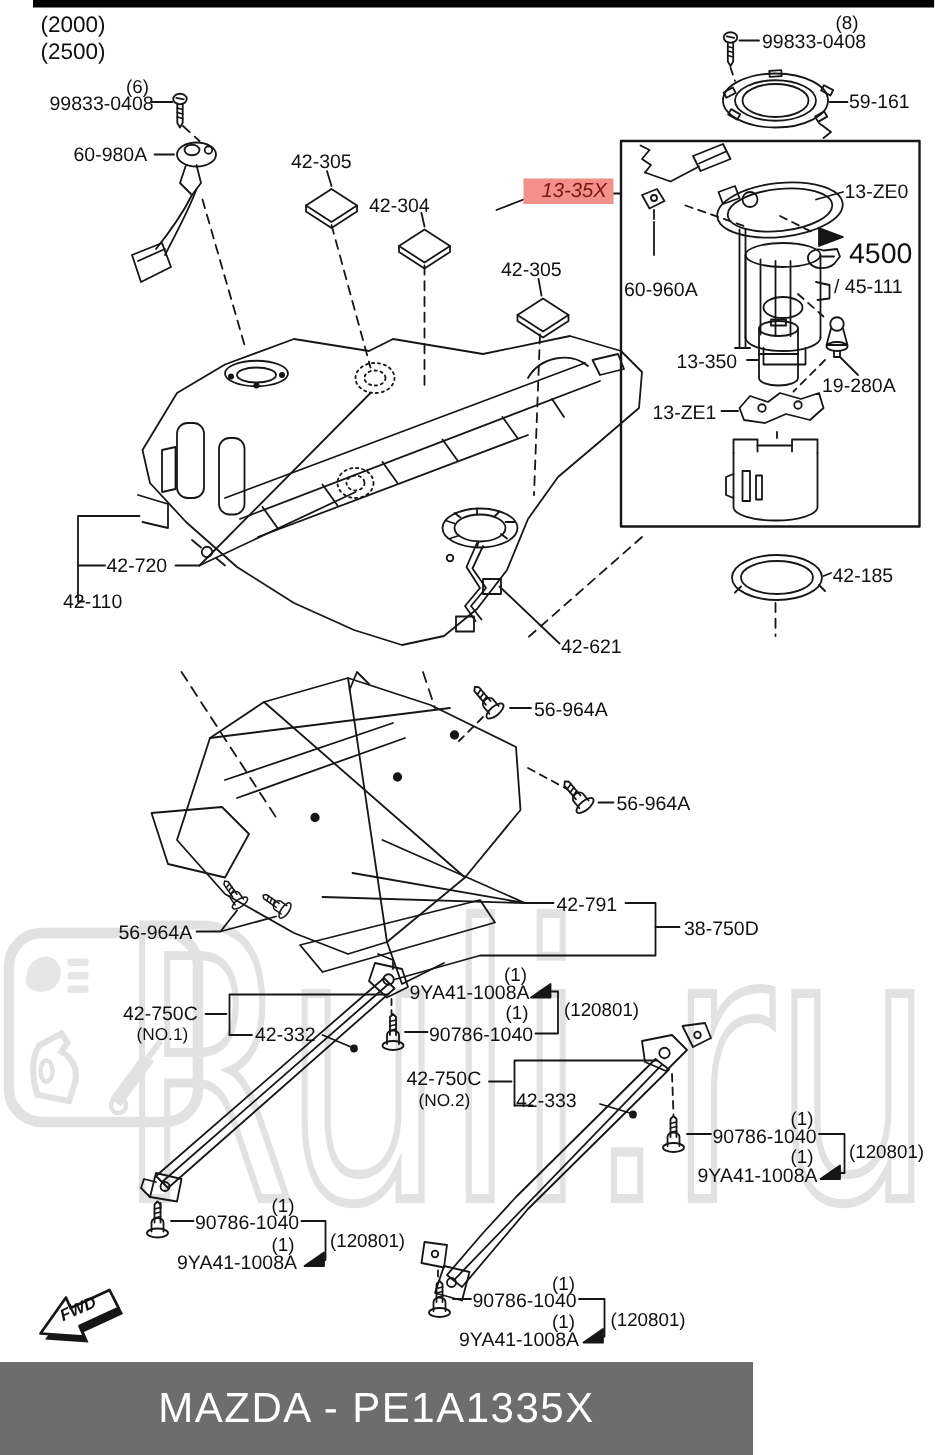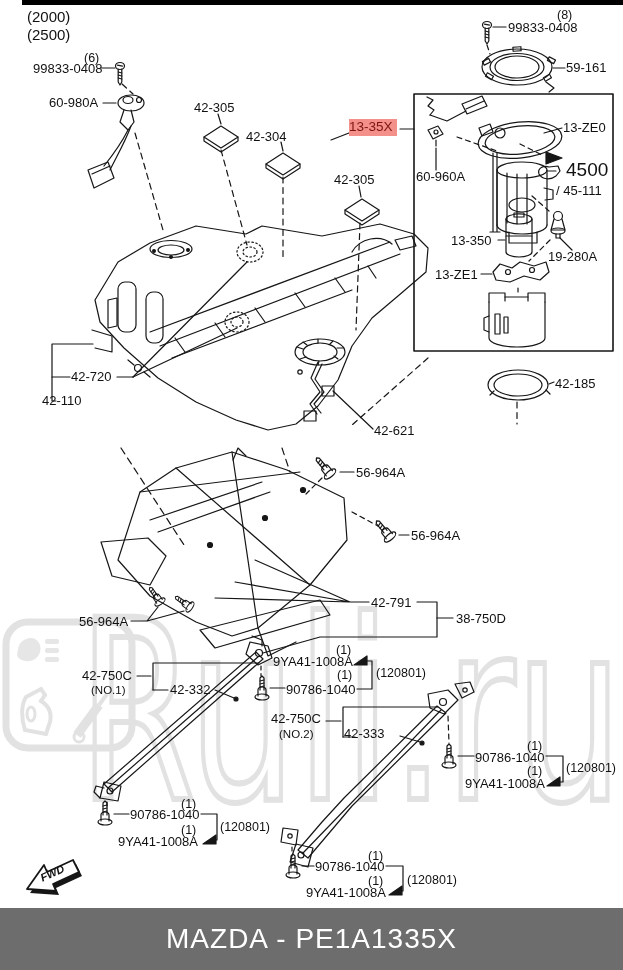--- a/index.html
+++ b/index.html
@@ -5,23 +5,23 @@
   html,body{margin:0;padding:0;background:#fff;}
   #page{position:relative;width:623px;height:970px;background:#fff;overflow:hidden;
         font-family:"Liberation Sans",sans-serif;}
   #art{position:absolute;left:0;top:0;}
   .lbl{position:absolute;font-size:13px;color:#111;line-height:1.05;white-space:nowrap;
        font-family:"Liberation Sans",sans-serif;}
   .sm{font-size:12.5px;}
   .tiny{font-size:11.5px;text-align:center;}
   .big{font-size:15px;}
   .b4500{font-size:19px;font-weight:normal;}
-  .hl{background:#f29089;color:#7c150e;padding:1px 4px 2px 0;font-size:13.5px;}
+  .hl{background:#f29089;color:#7c150e;padding:1px 4px 2px 12px;font-size:13.5px;font-style:italic;}
   #topbar{position:absolute;left:22px;top:0;width:601px;height:5px;background:#000;}
-  #footer{position:absolute;left:0;top:908px;width:623px;height:62px;background:#6d6d6d;
+  #footer{position:absolute;left:0;top:908px;width:502px;height:62px;background:#6d6d6d;
           display:flex;align-items:center;justify-content:center;gap:41px;}
   #footer span{color:#fff;font-size:28px;letter-spacing:1px;}
 </style>
 </head>
 <body>
 
 <div id="page">
 
 <svg id="art" width="623" height="970" viewBox="0 0 623 970">
 
@@ -340,21 +340,21 @@
 <div class="lbl" style="left:194px;top:101px">42-305</div>
 <div class="lbl" style="left:246px;top:130px">42-304</div>
 <div class="lbl" style="left:334px;top:173px">42-305</div>
 
 <div class="lbl sm" style="left:557px;top:9px">(8)</div>
 <div class="lbl" style="left:508px;top:21px">99833-0408</div>
 <div class="lbl" style="left:566px;top:61px">59-161</div>
 
 <div class="lbl hl" style="left:349px;top:119px">13-35X</div>
 <div class="lbl" style="left:563px;top:121px">13-ZE0</div>
-<div class="lbl" style="left:416px;top:170px">60-960A</div>
+<div class="lbl" style="left:416px;top:186px">60-960A</div>
 <div class="lbl b4500" style="left:566px;top:160px">4500</div>
 <div class="lbl" style="left:556px;top:184px">/ 45-111</div>
 <div class="lbl" style="left:451px;top:234px">13-350</div>
 <div class="lbl" style="left:548px;top:250px">19-280A</div>
 <div class="lbl" style="left:435px;top:268px">13-ZE1</div>
 <div class="lbl" style="left:555px;top:377px">42-185</div>
 
 <div class="lbl" style="left:71px;top:370px">42-720</div>
 <div class="lbl" style="left:42px;top:394px">42-110</div>
 <div class="lbl" style="left:374px;top:424px">42-621</div>

